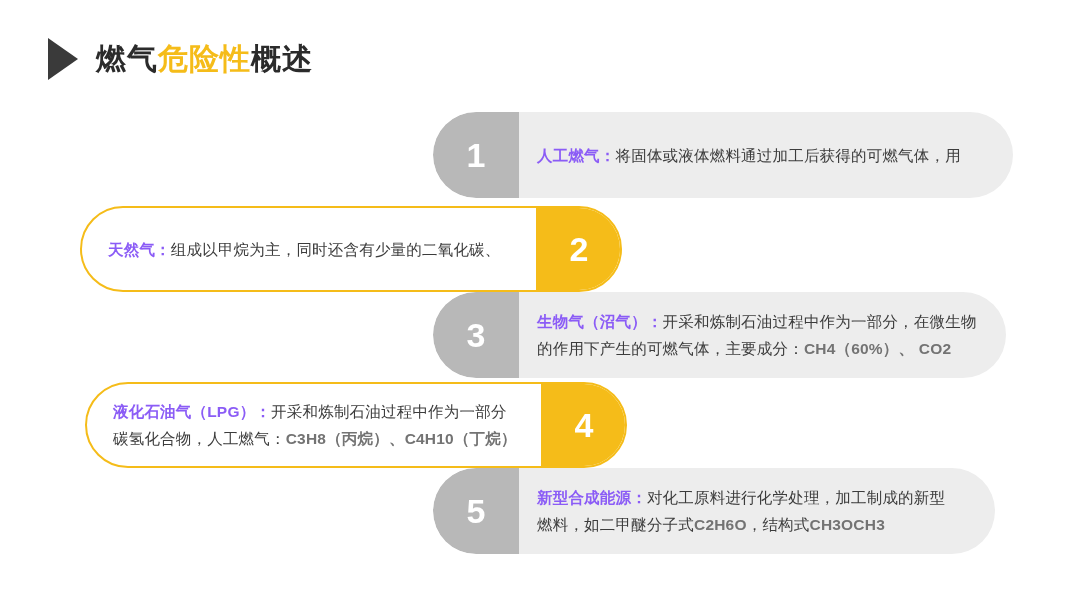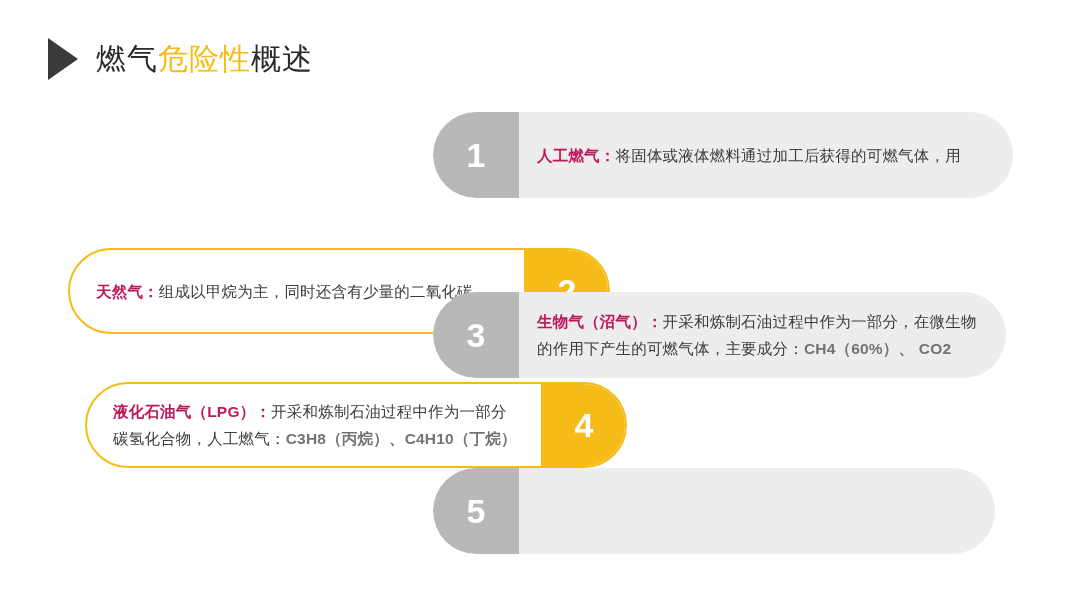--- a/index.html
+++ b/index.html
@@ -27,21 +27,21 @@
   .title-arrow {
     width: 0;
     height: 0;
     border-top: 21px solid transparent;
     border-bottom: 21px solid transparent;
     border-left: 30px solid #3a3a3a;
     margin-right: 18px;
   }
   .title-text {
     font-size: 30px;
-    font-weight: normal;
+    font-weight: bold;
     letter-spacing: 1px;
     color: #2b2b2b;
     white-space: nowrap;
   }
   .title-text .hl {
     color: #f5bc19;
   }
 
   
   .row {
@@ -106,31 +106,31 @@
     margin: -2px -2px -2px 0;
   }
 
   .text {
     font-size: 15.5px;
     line-height: 27px;
     color: #3c3c3c;
     letter-spacing: 0.2px;
   }
   .text .key {
-    color: #be185d;
+    color: #8b5cf6;
     font-weight: bold;
   }
   .text .bold {
     font-weight: bold;
     color: #737373;
   }
 
   
   #row-1 { left: 433px; top: 112px; width: 580px; }
-  #row-2 { left: 68px;  top: 206px; width: 542px; margin-top: 42px; }
+  #row-2 { left: 80px;  top: 206px; width: 542px; }
   #row-3 { left: 433px; top: 292px; width: 573px; }
   #row-4 { left: 85px;  top: 382px; width: 542px; }
   #row-5 { left: 433px; top: 468px; width: 562px; }
 </style>
 </head>
 <body>
 
 <div class="title-row">
   <div class="title-arrow"></div>
   <div class="title-text"><span>燃气</span><span class="hl">危险性</span><span>概述</span></div>
@@ -178,14 +178,20 @@
         <span>碳氢化合物，人工燃气：</span><span class="bold">C3H8（丙烷）、C4H10（丁烷）</span>
       </div>
     </div>
     <div class="badge">4</div>
   </div>
 </div>
 
 <div class="row right" id="row-5">
   <div class="pill">
     <div class="badge">5</div>
+    <div class="body">
+      <div class="text">
+        <span class="key">新型合成能源：</span><span>对化工原料进行化学处理，加工制成的新型</span><br>
+        <span>燃料，如二甲醚分子式</span><span class="bold">C2H6O</span><span>，结构式</span><span class="bold">CH3OCH3</span>
+      </div>
+    </div>
   </div>
 </div>
 
 </body></html>

